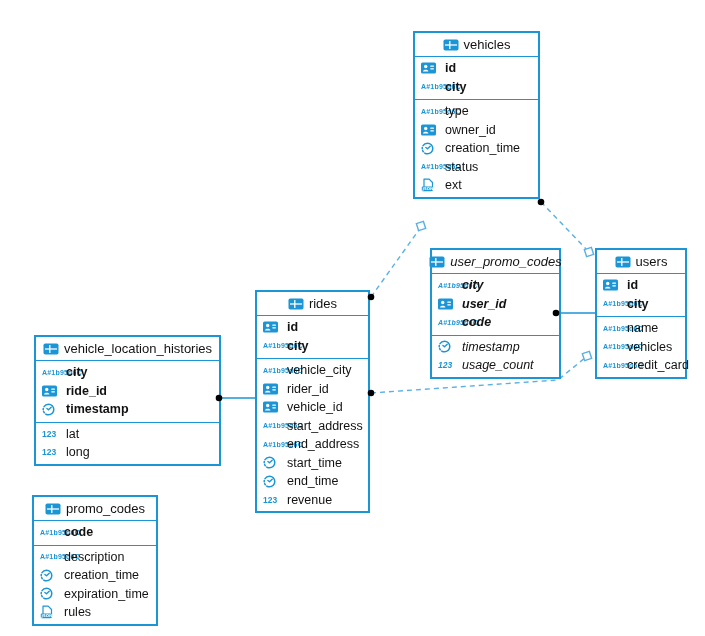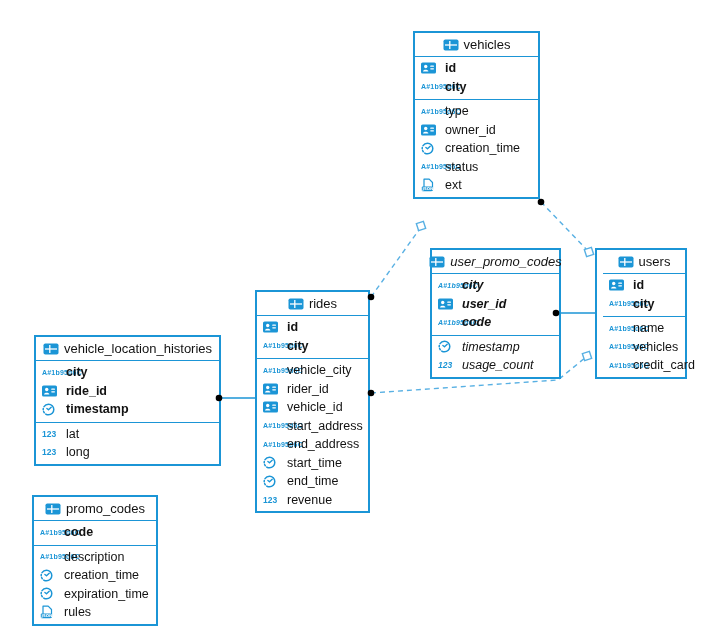--- a/index.html
+++ b/index.html
@@ -156,21 +156,21 @@
             <span>timestamp</span>
           </div>
           <div class="row">
             <span class="ticon">
               <span class="n123">123</span>
             </span>
             <span>usage_count</span>
           </div>
         </div>
       </div>
-      <div class="tbl" style="left: 595px; top: 248px; width: 92px; padding-left: 6px;">
+      <div class="tbl" style="left: 595px; top: 248px; width: 92px;">
         <div class="tbl-header">
           <span class="ticon">
             <svg width="16" height="12" view#1b95d6ox="0 0 16 12">
               <rect x="0.5" y="0.5" width="15" height="11" rx="1.8" fill="#1b95d6"></rect>
               <line x1="2" y1="6" x2="14" y2="6" stroke="#fff" stroke-width="1.3"></line>
               <line x1="6.8" y1="2" x2="6.8" y2="10" stroke="#fff" stroke-width="1.3"></line>
             </svg>
           </span>
           <span>users</span>
         </div>

